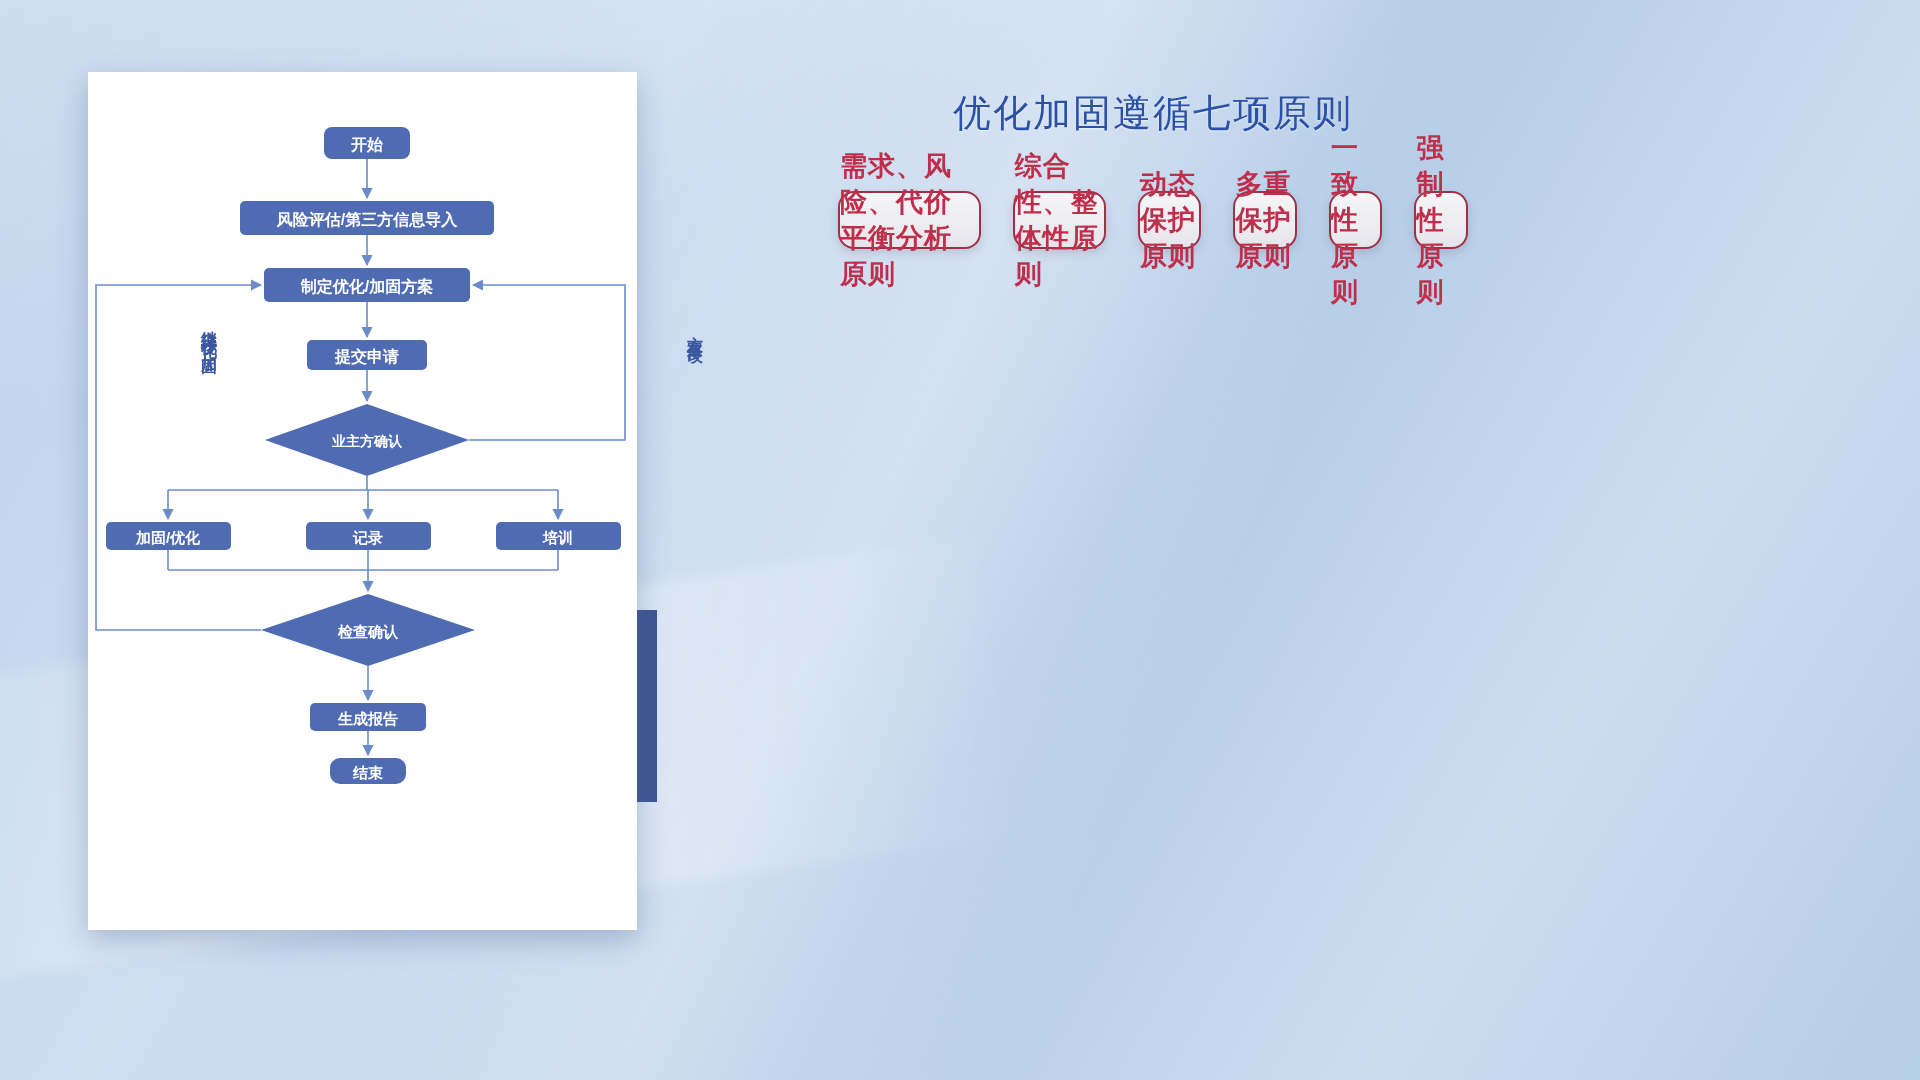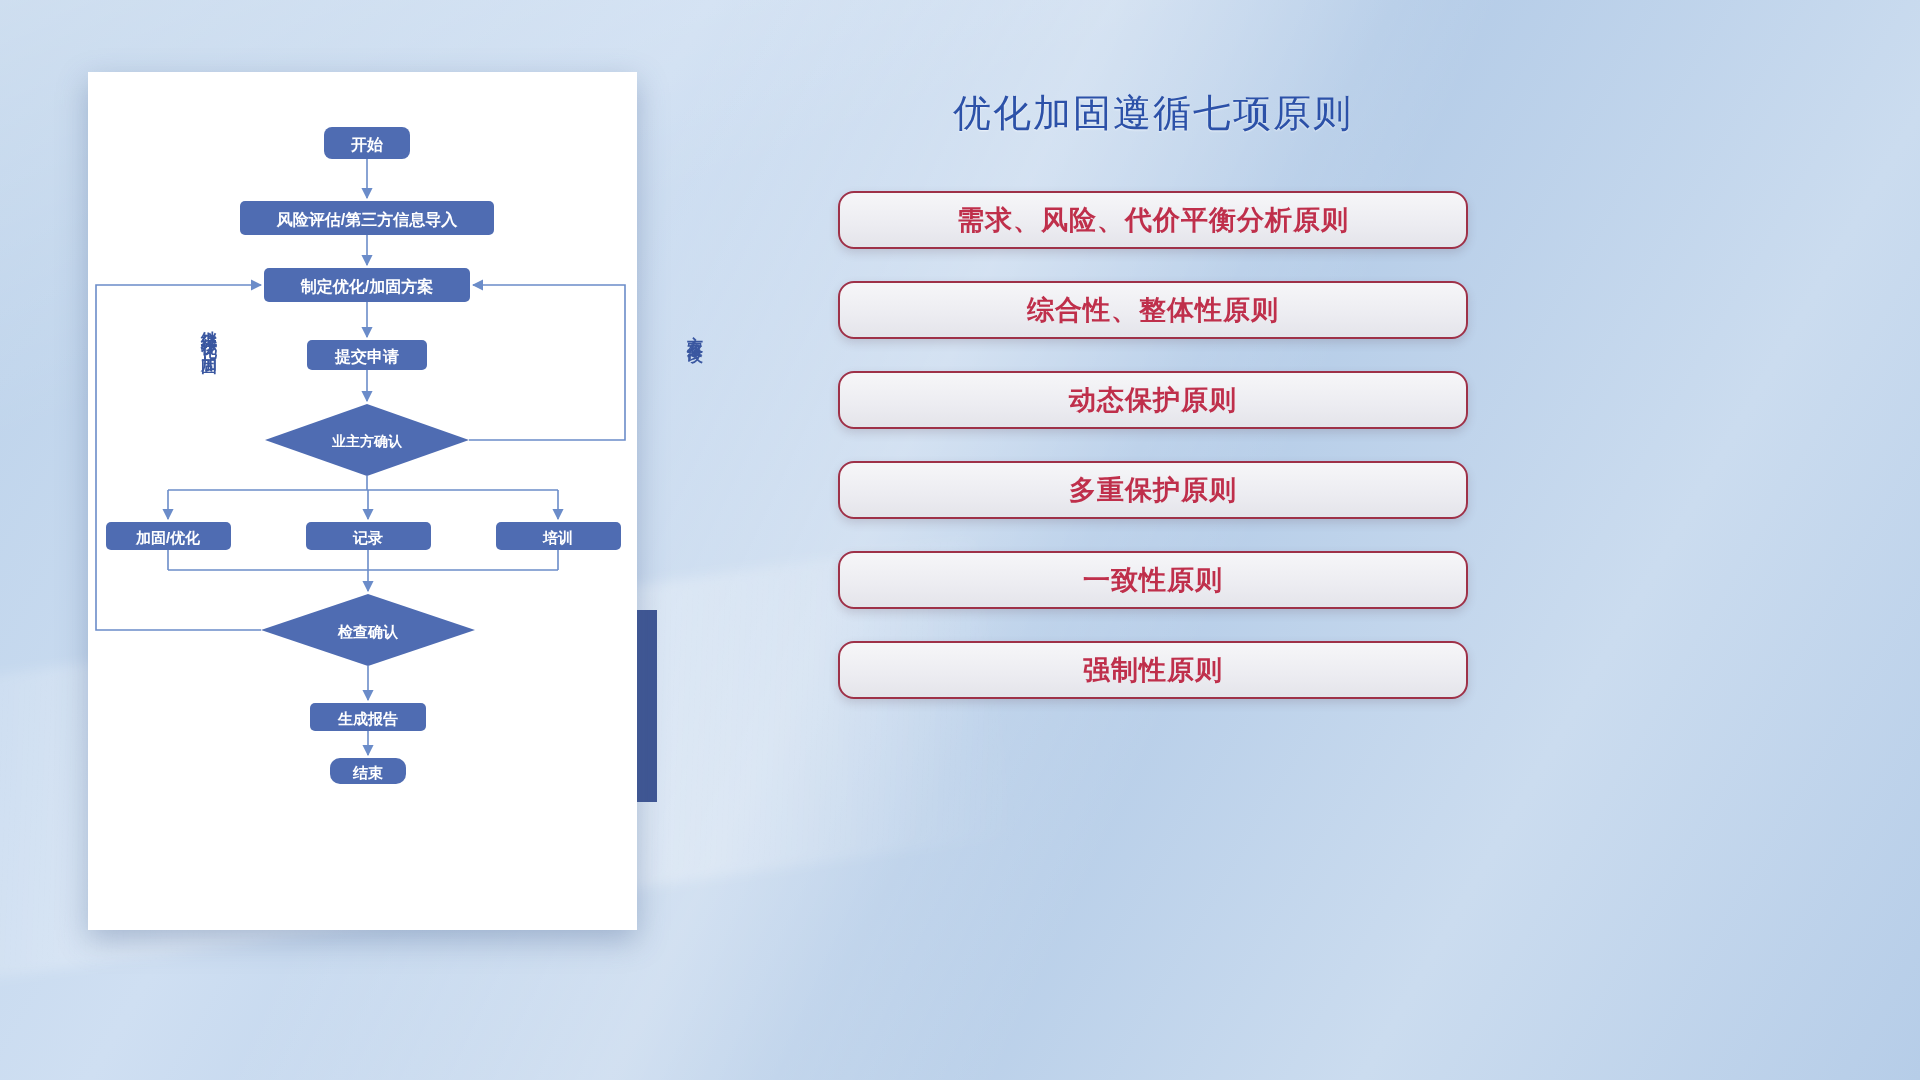--- a/index.html
+++ b/index.html
@@ -64,21 +64,21 @@
   }
   .principles-title {
     text-align: center;
     font-size: 38px;
     font-weight: normal;
     letter-spacing: 2px;
     color: #2c51a8;
     margin-bottom: 52px;
     text-shadow: 0 1px 2px rgba(255,255,255,0.6);
   }
-  .pill-list { display: flex; flex-direction: column; gap: 32px; }
+  .pill-list { display: flex; flex-direction: row; gap: 32px; }
   .pill {
     height: 58px;
     border-radius: 16px;
     border: 2px solid #9e3148;
     background: linear-gradient(180deg, #f6f6f8 0%, #ececf1 60%, #e4e4ea 100%);
     box-shadow: 0 4px 10px rgba(90, 60, 80, 0.18);
     display: flex;
     align-items: center;
     justify-content: center;
     font-size: 27px;

